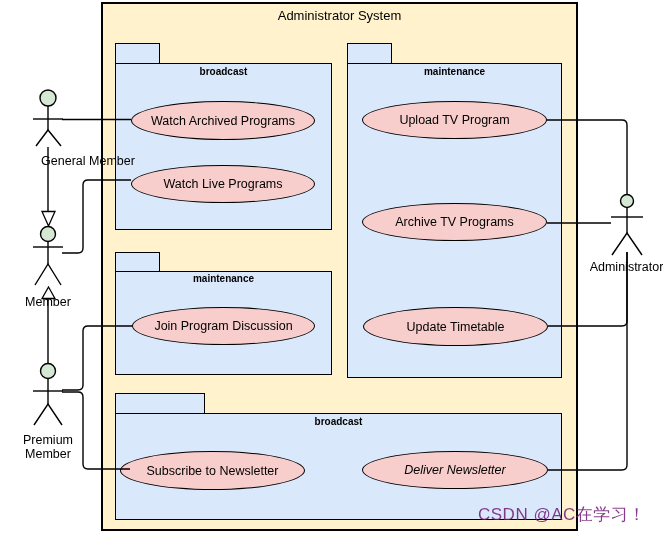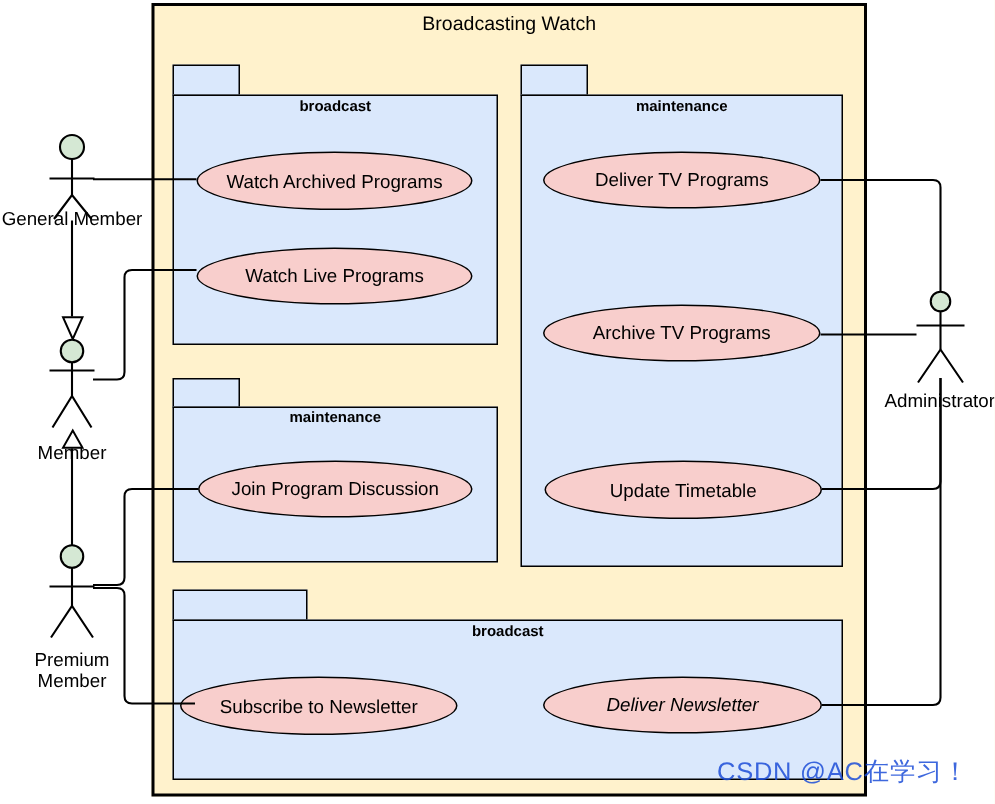--- a/index.html
+++ b/index.html
@@ -11,29 +11,29 @@
          font-size:13px;z-index:2;}
   .pkg-tab{position:absolute;background:#DAE8FC;border:1.5px solid #000;box-sizing:border-box;z-index:2;}
   .pkg-body{position:absolute;background:#DAE8FC;border:1.5px solid #000;box-sizing:border-box;z-index:2;}
   .pkg-label{position:absolute;text-align:center;font-size:10px;z-index:3;font-weight:bold;}
   .usecase{position:absolute;background:#F8CECC;border:1.5px solid #000;border-radius:50%;
          display:flex;align-items:center;justify-content:center;font-size:12.5px;
          box-sizing:border-box;z-index:3;text-align:center;}
   .actor-label{position:absolute;text-align:center;font-size:12.5px;z-index:3;}
   svg.overlay{position:absolute;left:0;top:0;width:663px;height:536px;z-index:4;pointer-events:none;}
   .watermark{position:absolute;left:478px;top:503px;width:182px;font-size:17px;
-         color:#1d4ed8;opacity:.85;white-space:nowrap;z-index:5;letter-spacing:.5px;}
+         color:#701a75;opacity:.85;white-space:nowrap;z-index:5;letter-spacing:.5px;}
 </style>
 </head>
 <body>
 
 <div class="stage">
 
   <div class="frame"></div>
-  <div class="frame-title">Broadcasting Watch</div>
+  <div class="frame-title">Administrator System</div>
 
   <div class="pkg-tab" style="left:115px;top:43px;width:45px;height:21px;"></div>
   <div class="pkg-body" style="left:115px;top:63px;width:217px;height:167px;"></div>
   <div class="pkg-label" style="left:115px;top:66px;width:217px;">broadcast</div>
 
   <div class="pkg-tab" style="left:347px;top:43px;width:45px;height:21px;"></div>
   <div class="pkg-body" style="left:347px;top:63px;width:215px;height:315px;"></div>
   <div class="pkg-label" style="left:347px;top:66px;width:215px;">maintenance</div>
 
   <div class="pkg-tab" style="left:115px;top:252px;width:45px;height:20px;"></div>
@@ -44,39 +44,39 @@
   <div class="pkg-body" style="left:115px;top:413px;width:447px;height:107px;"></div>
   <div class="pkg-label" style="left:115px;top:416px;width:447px;">broadcast</div>
 
   <div class="usecase" style="left:131px;top:165px;width:184px;height:38px;">
       <span>Watch Live Programs</span>
     </div>
   <div class="usecase" style="left:131px;top:101px;width:184px;height:39px;">
       <span>Watch Archived Programs</span>
     </div>
   <div class="usecase" style="left:362px;top:101px;width:185px;height:38px;">
-      <span>Deliver TV Programs</span>
+      <span>Upload TV Program</span>
     </div>
   <div class="usecase" style="left:362px;top:203px;width:185px;height:38px;">
       <span>Archive TV Programs</span>
     </div>
   <div class="usecase" style="left:363px;top:307px;width:185px;height:39px;">
       <span>Update Timetable</span>
     </div>
   <div class="usecase" style="left:132px;top:307px;width:183px;height:38px;">
       <span>Join Program Discussion</span>
     </div>
   <div class="usecase" style="left:120px;top:451px;width:185px;height:39px;">
       <span>Subscribe to Newsletter</span>
     </div>
   <div class="usecase" style="left:362px;top:451px;width:186px;height:38px;font-style:italic;">
       <span>Deliver Newsletter</span>
     </div>
 
-  <div class="actor-label" style="left:0;top:139px;width:96px;">General Member</div>
+  <div class="actor-label" style="left:0;top:154px;width:96px;padding-left:40px;">General Member</div>
   <div class="actor-label" style="left:0;top:295px;width:96px;">Member</div>
   <div class="actor-label" style="left:0;top:433px;width:96px;">Premium Member</div>
   <div class="actor-label" style="left:579px;top:260px;width:95px;">Administrator</div>
 
   <svg class="overlay" viewBox="0 0 663 536">
     <g stroke="#000" stroke-width="1.4" fill="none">
 
       <path d="M62 119.5 H131"></path>
       <path d="M131 180 H88 Q83 180 83 185 V248 Q83 253 78 253 H62"></path>
       <path d="M132 326 H88 Q83 326 83 331 V385 Q83 390 78 390 H62"></path>

